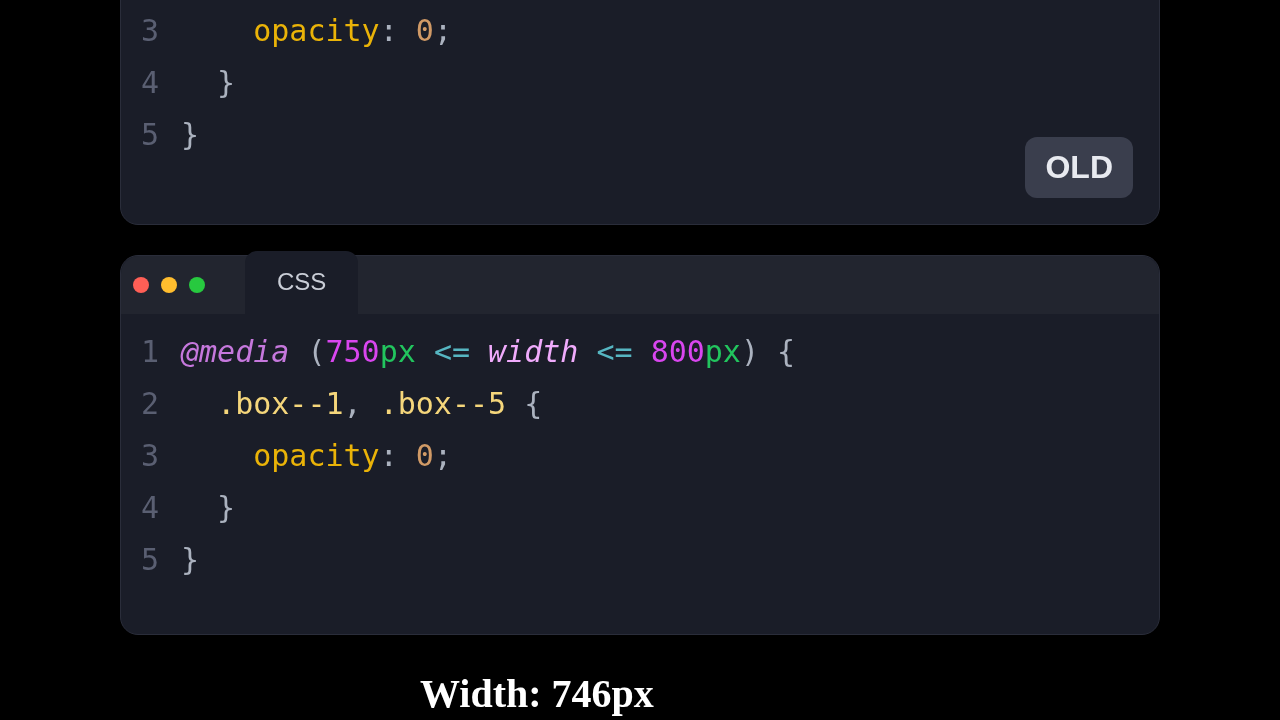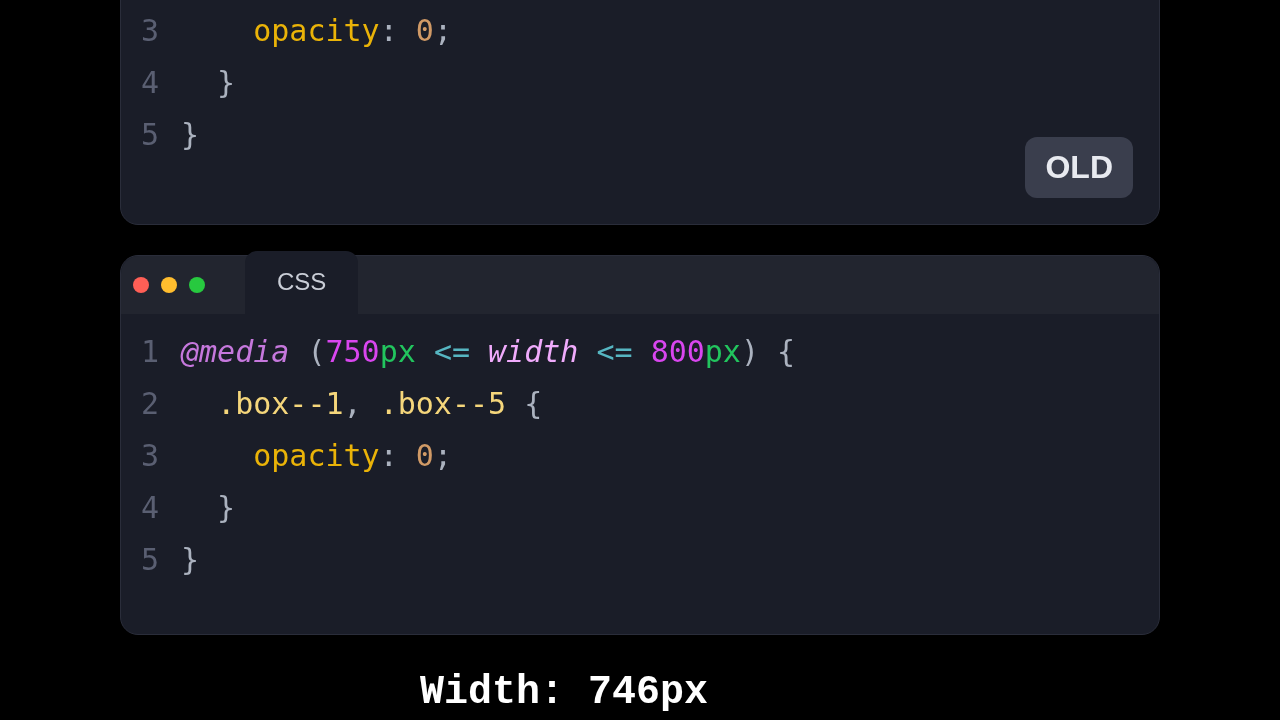--- a/index.html
+++ b/index.html
@@ -84,21 +84,21 @@
       padding: 12px 20px;
       border-radius: 12px;
     }
     .badge-old { bottom: 26px; }
     .badge-new { bottom: 26px; }
     .caption {
       position: absolute;
       top: 670px;
       left: 420px;
       color: #fff;
-      font-family: Liberation Mono, monospace;
+      font-family: Liberation Serif, serif;
       font-size: 40px;
       font-weight: 600;
     }
     .c-sel { color: #f5d67b; }
     .c-punc { color: #abb2bf; }
     .c-prop { color: #eab308; margin-top: 35px; }
     .c-num { color: #d19a66; }
     .c-kw { color: #c678dd; font-style: italic; text-align: center; }
     .c-val { color: #f0abfc; font-style: italic; }
     .c-op { color: #56b6c2; }

